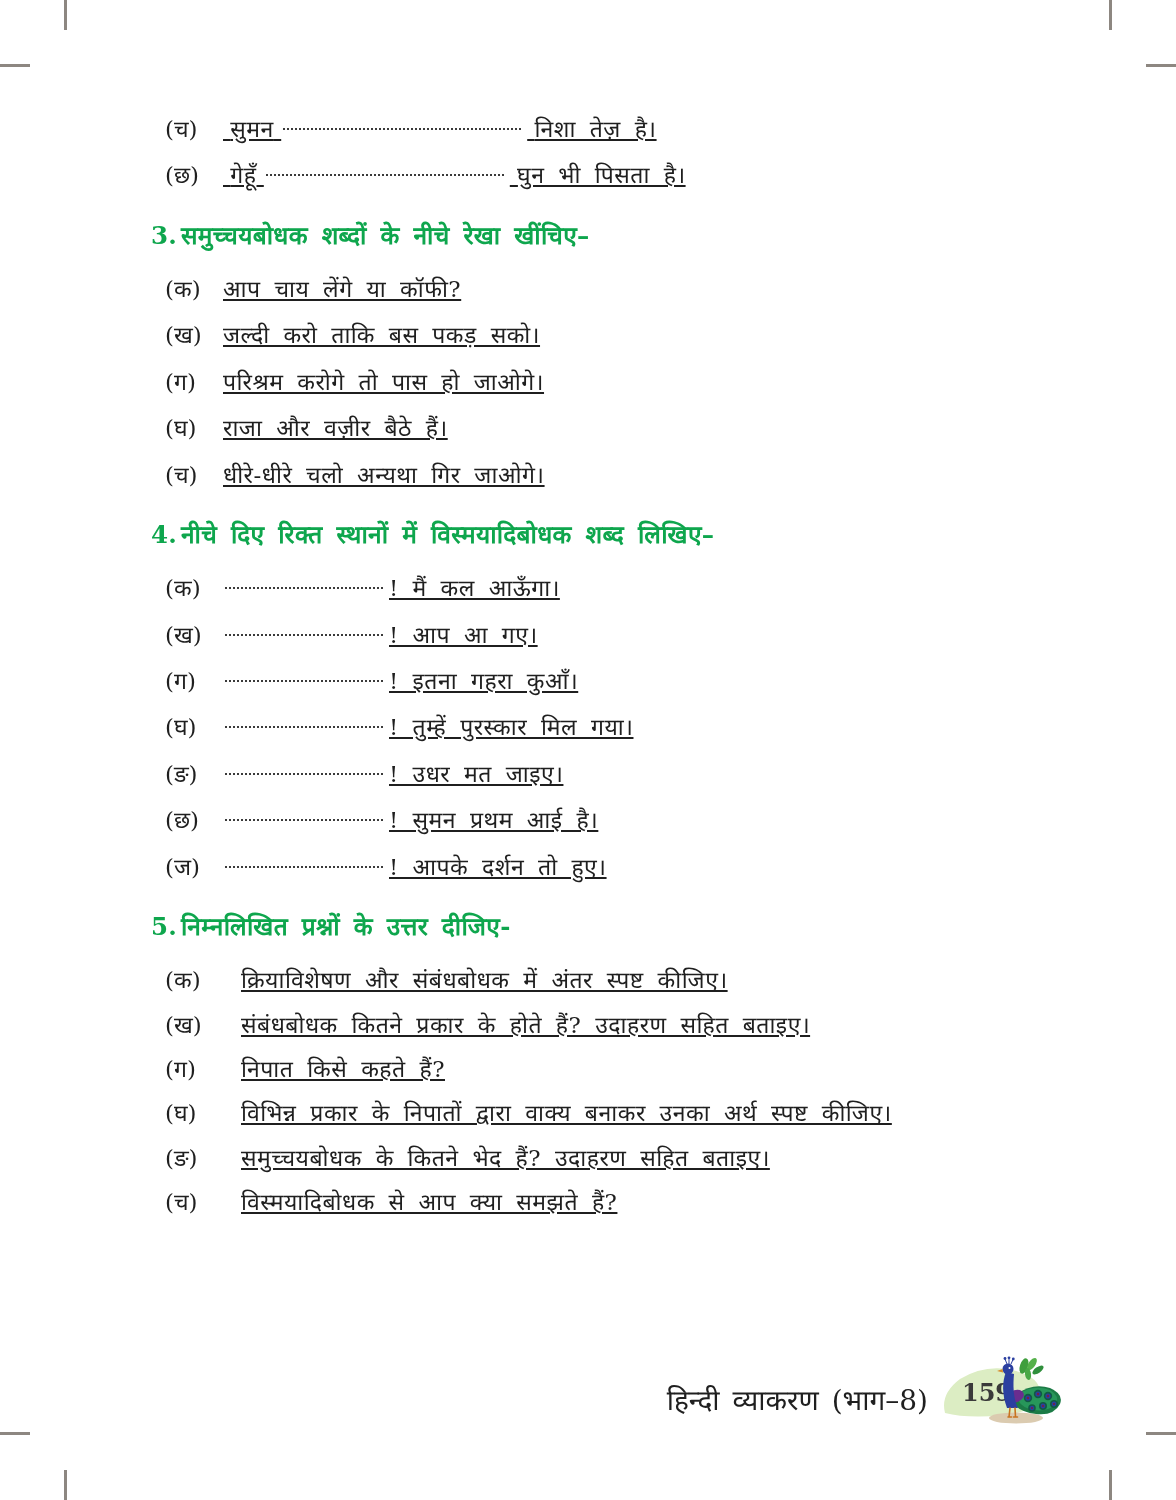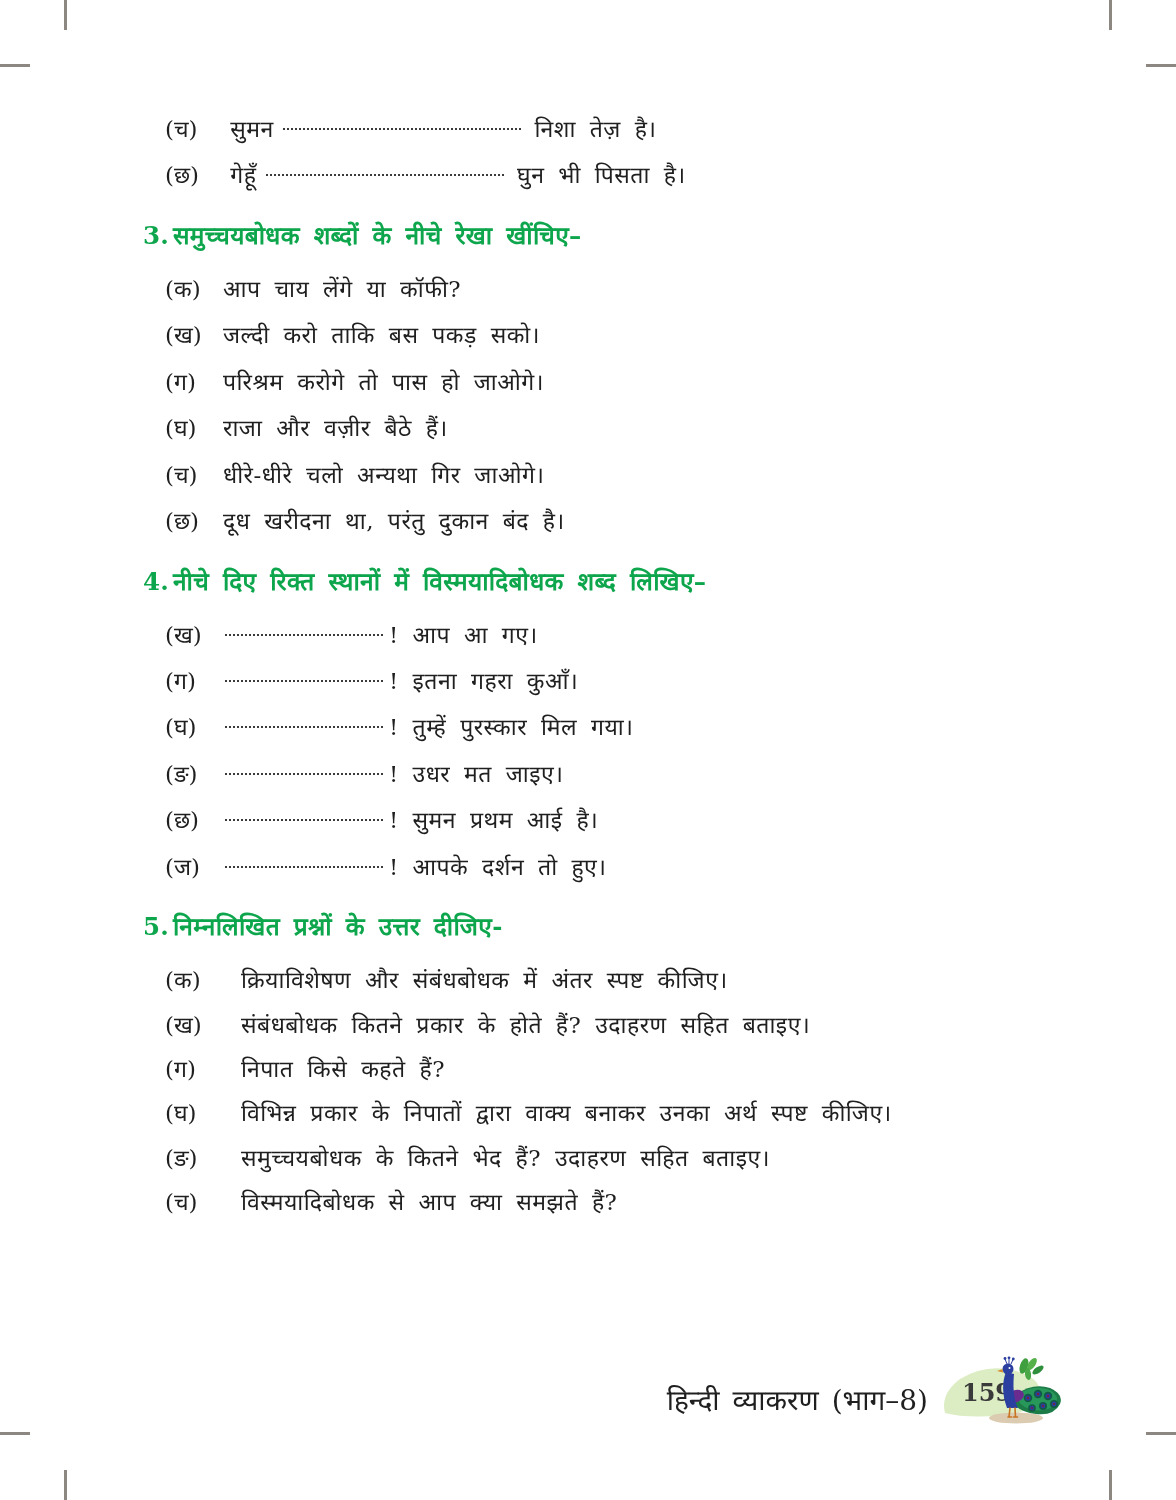--- a/index.html
+++ b/index.html
@@ -29,38 +29,39 @@
     position: absolute;
     left: 143px;
     top: 116px;
     width: 900px;
   }
   .line {
     font-size: 23px;
     line-height: 1.15;
     margin-bottom: 20px;
     white-space: nowrap;
+    text-decoration: underline;
   }
   .item { padding-left: 22px; }
   .lbl { display: inline-block; width: 58px; }
   .sec5 .lbl { width: 76px; }
   .word { letter-spacing: 0.5px; word-spacing: 6px; }
   .dots {
     display: inline-block;
     border-bottom: 2px dotted #3a3a3a;
     transform: translateY(-7px);
     margin: 0 6px 0 2px;
   }
   .dots-long { width: 238px; }
   .dots-mid { width: 158px; }
   .heading {
     color: #0ea64d;
     font-weight: bold;
     font-size: 24.5px;
-    margin: 29px 0 25px 0;
+    margin: 29px 0 25px 8px;
     letter-spacing: 0.3px;
     word-spacing: 5px;
   }
   .sec-num { display: inline-block; width: 30px; }
   .sec3 .line, .sec4 .line { margin-bottom: 20px; }
   .sec5 .line { margin-bottom: 18px; }
 
   
   .footer { position: absolute; left: 0; top: 1358px; width: 1176px; height: 80px; }
   .footer-title {
@@ -114,27 +115,27 @@
 
     <div class="sec3">
       <div class="heading">
         <span class="sec-num">3.</span><span>समुच्चयबोधक शब्दों के नीचे रेखा खींचिए–</span>
       </div>
       <div class="line item"><span class="lbl">(क)</span><span class="word">आप चाय लेंगे या कॉफी?</span></div>
       <div class="line item"><span class="lbl">(ख)</span><span class="word">जल्दी करो ताकि बस पकड़ सको।</span></div>
       <div class="line item"><span class="lbl">(ग)</span><span class="word">परिश्रम करोगे तो पास हो जाओगे।</span></div>
       <div class="line item"><span class="lbl">(घ)</span><span class="word">राजा और वज़ीर बैठे हैं।</span></div>
       <div class="line item"><span class="lbl">(च)</span><span class="word">धीरे-धीरे चलो अन्यथा गिर जाओगे।</span></div>
-      <div class="line item"><span class="lbl">(छ)</span><span class="word">दूध खरीदना था, परंतु दुकान बंद है।</span></div>
     </div>
 
     <div class="sec4">
       <div class="heading">
         <span class="sec-num">4.</span><span>नीचे दिए रिक्त स्थानों में विस्मयादिबोधक शब्द लिखिए–</span>
       </div>
+      <div class="line item"><span class="lbl">(क)</span><span class="dots dots-mid"></span><span class="word">! मैं कल आऊँगा।</span></div>
       <div class="line item"><span class="lbl">(ख)</span><span class="dots dots-mid"></span><span class="word">! आप आ गए।</span></div>
       <div class="line item"><span class="lbl">(ग)</span><span class="dots dots-mid"></span><span class="word">! इतना गहरा कुआँ।</span></div>
       <div class="line item"><span class="lbl">(घ)</span><span class="dots dots-mid"></span><span class="word">! तुम्हें पुरस्कार मिल गया।</span></div>
       <div class="line item"><span class="lbl">(ङ)</span><span class="dots dots-mid"></span><span class="word">! उधर मत जाइए।</span></div>
       <div class="line item"><span class="lbl">(छ)</span><span class="dots dots-mid"></span><span class="word">! सुमन प्रथम आई है।</span></div>
       <div class="line item"><span class="lbl">(ज)</span><span class="dots dots-mid"></span><span class="word">! आपके दर्शन तो हुए।</span></div>
     </div>
 
     <div class="sec5">
       <div class="heading">

